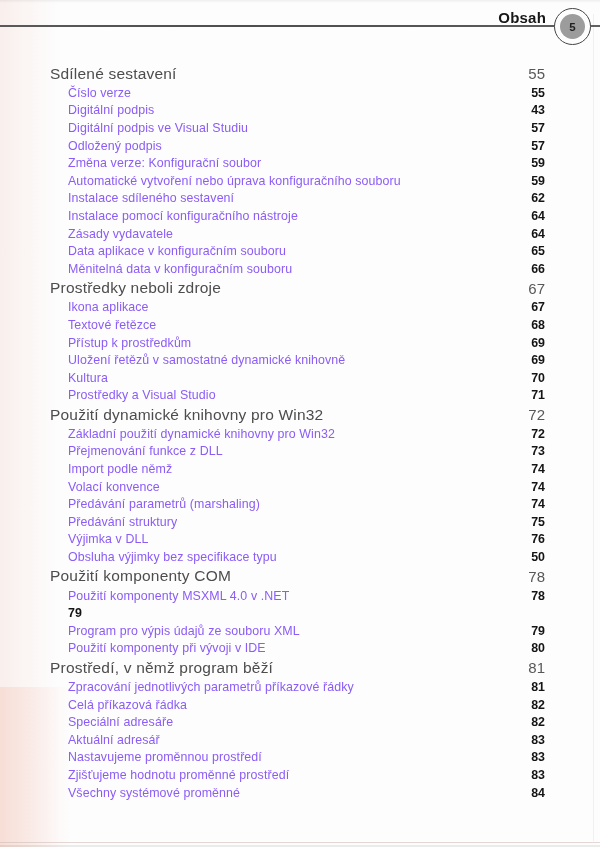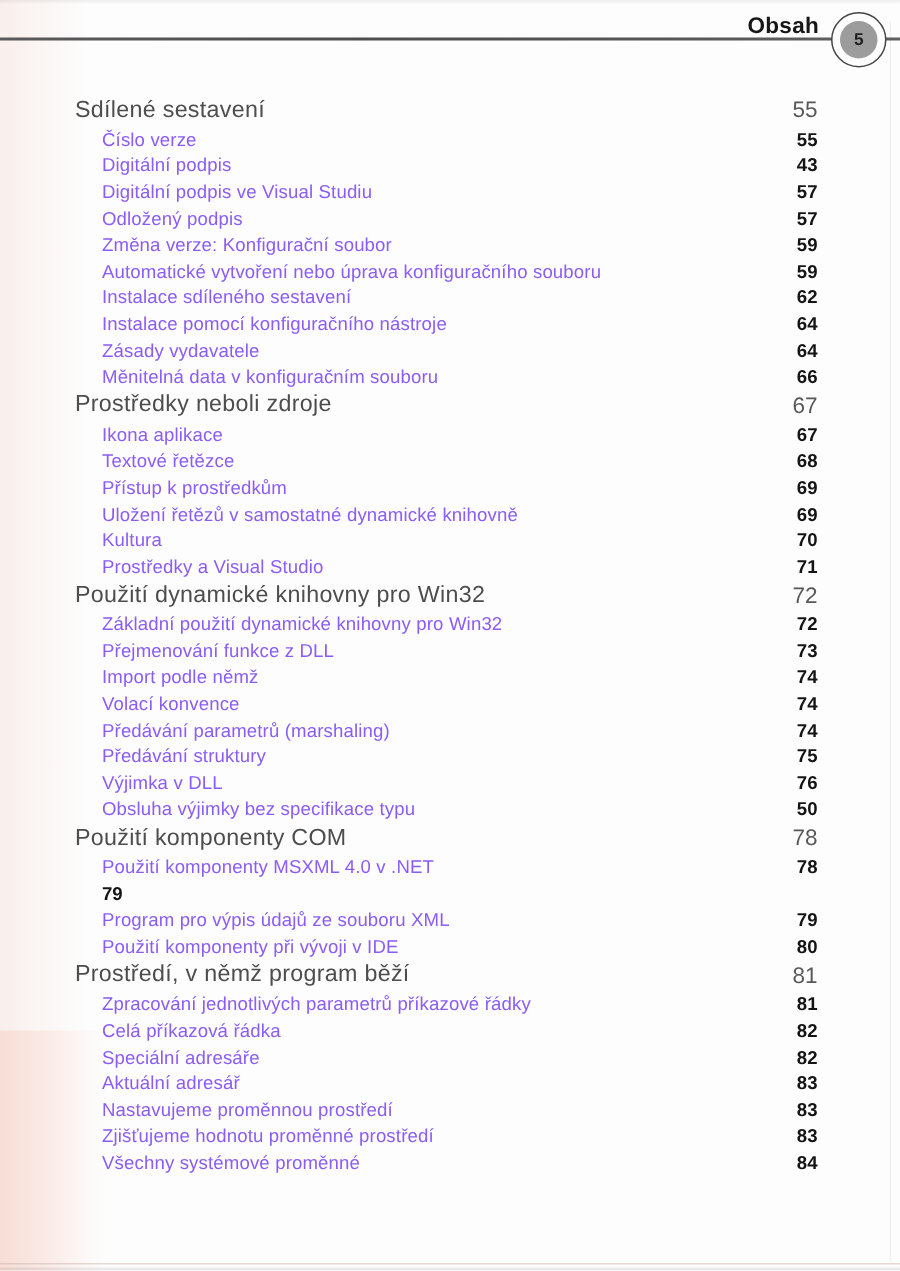--- a/index.html
+++ b/index.html
@@ -157,20 +157,24 @@
       </div>
       <div class="row item-row">
         <span class="item-label">Instalace pomocí konfiguračního nástroje</span>
         <span class="item-page">64</span>
       </div>
       <div class="row item-row">
         <span class="item-label">Zásady vydavatele</span>
         <span class="item-page">64</span>
       </div>
       <div class="row item-row">
+        <span class="item-label">Data aplikace v konfiguračním souboru</span>
+        <span class="item-page">65</span>
+      </div>
+      <div class="row item-row">
         <span class="item-label">Měnitelná data v konfiguračním souboru</span>
         <span class="item-page">66</span>
       </div>
       <div class="row heading-row">
         <span class="heading-label">Prostředky neboli zdroje</span>
         <span class="heading-page">67</span>
       </div>
       <div class="row item-row">
         <span class="item-label">Ikona aplikace</span>
         <span class="item-page">67</span>

